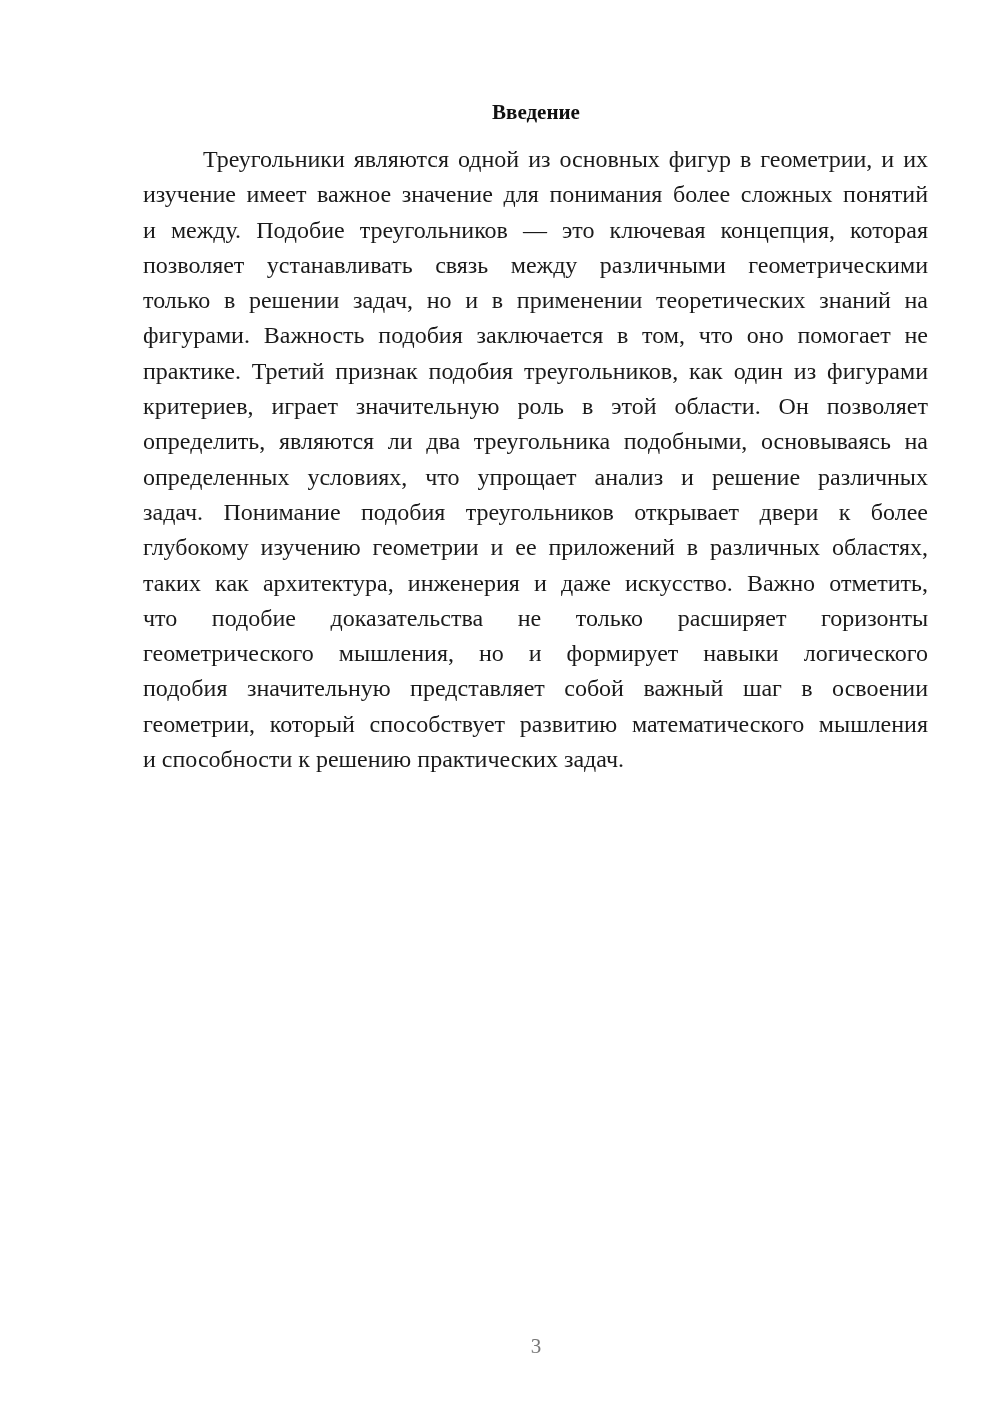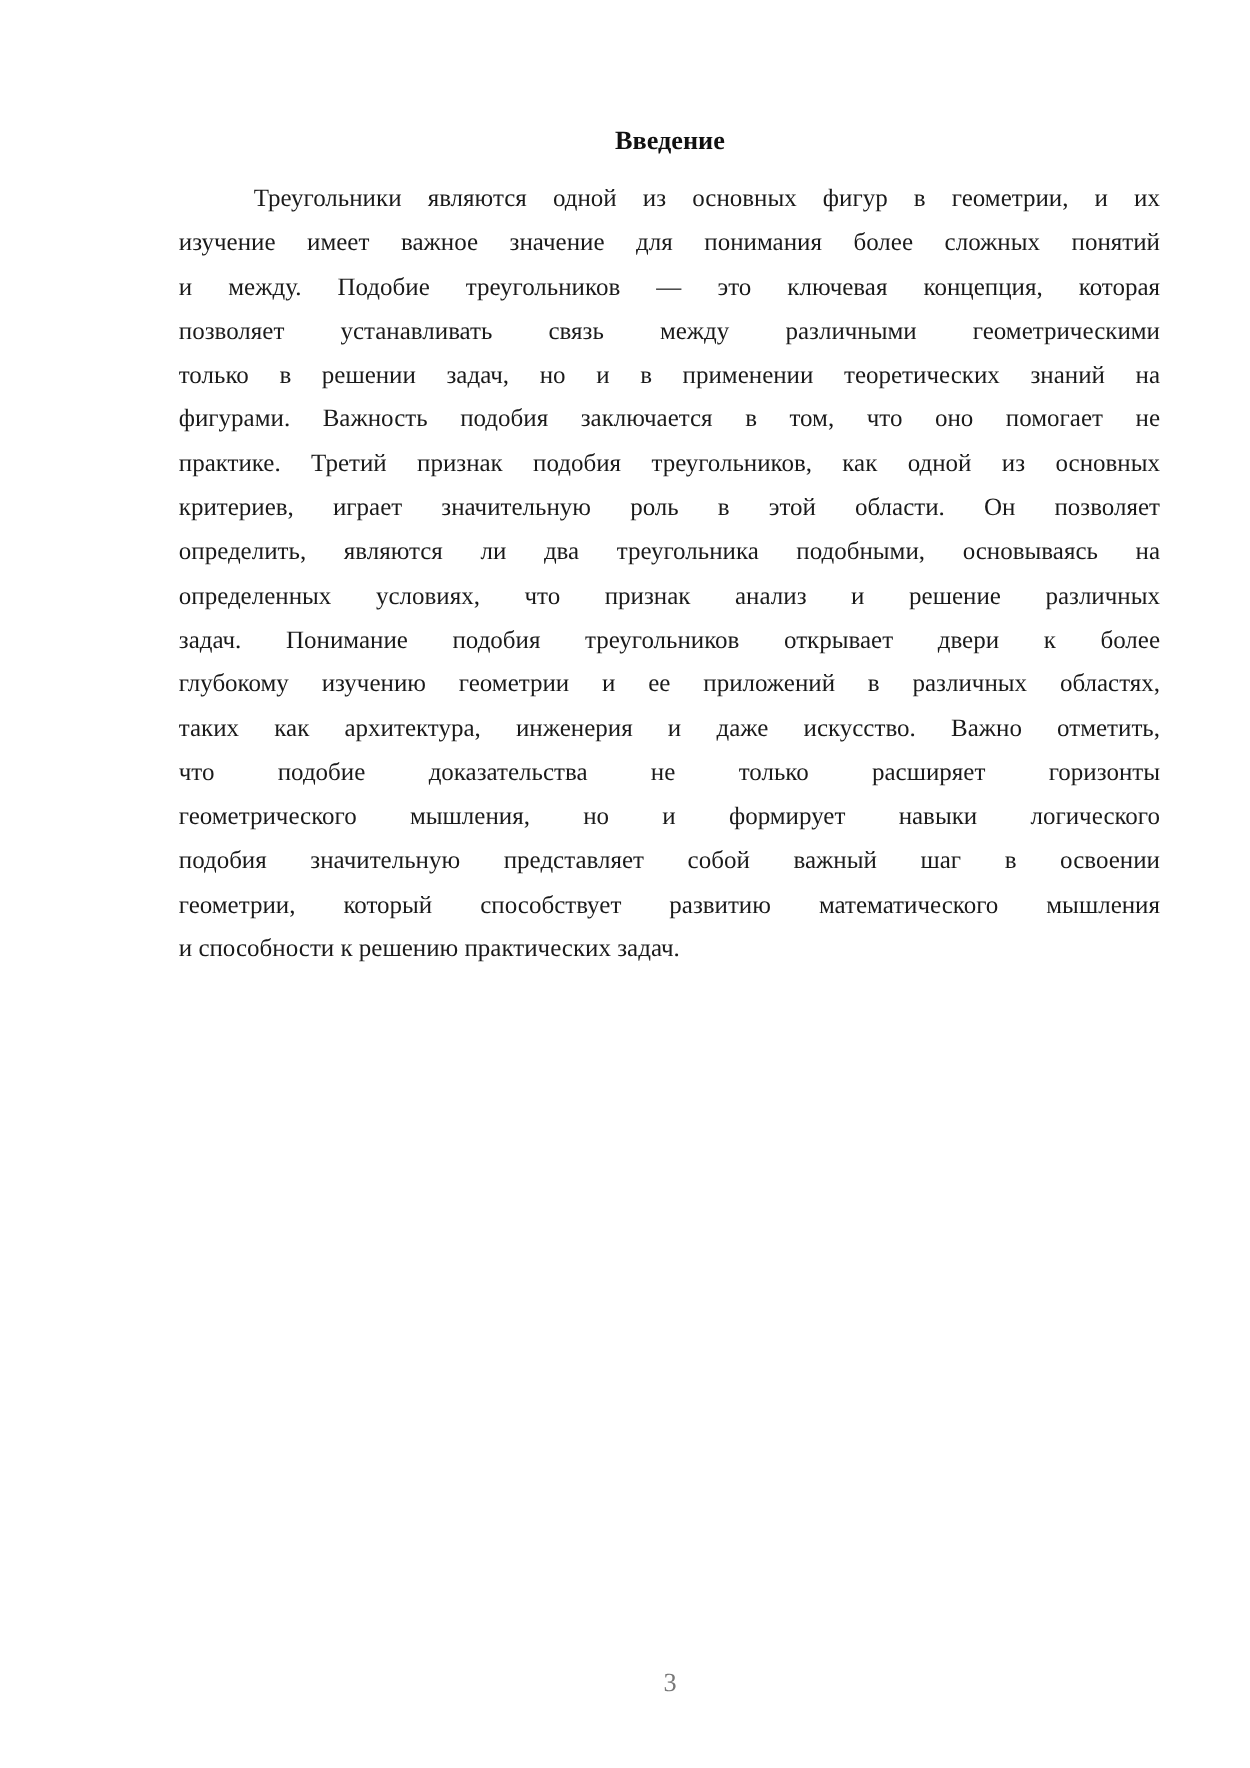--- a/index.html
+++ b/index.html
@@ -33,21 +33,21 @@
       line-height: 28px;
       color: #111;
     }
     .body-text {
       position: absolute;
       top: 142px;
       left: 143px;
       width: 785px;
     }
     .line {
-      font-size: 20px;
+      font-size: 24px;
       line-height: 35.3px;
       height: 35.3px;
       text-align: justify;
       text-align-last: justify;
       white-space: nowrap;
       overflow: visible;
       font-family: Liberation Serif, serif;
     }
     .line.first {
       text-indent: 60px;
@@ -72,24 +72,24 @@
 <div class="page">
   <div class="title">Введение</div>
 
   <div class="body-text">
     <div class="line first">Треугольники являются одной из основных фигур в геометрии, и их</div>
     <div class="line">изучение имеет важное значение для понимания более сложных понятий</div>
     <div class="line">и между. Подобие треугольников — это ключевая концепция, которая</div>
     <div class="line">позволяет устанавливать связь между различными геометрическими</div>
     <div class="line">только в решении задач, но и в применении теоретических знаний на</div>
     <div class="line">фигурами. Важность подобия заключается в том, что оно помогает не</div>
-    <div class="line">практике. Третий признак подобия треугольников, как одной из основных</div>
+    <div class="line">практике. Третий признак подобия треугольников, как один из фигурами</div>
     <div class="line">критериев, играет значительную роль в этой области. Он позволяет</div>
     <div class="line">определить, являются ли два треугольника подобными, основываясь на</div>
-    <div class="line">определенных условиях, что признак анализ и решение различных</div>
+    <div class="line">определенных условиях, что упрощает анализ и решение различных</div>
     <div class="line">задач. Понимание подобия треугольников открывает двери к более</div>
     <div class="line">глубокому изучению геометрии и ее приложений в различных областях,</div>
     <div class="line">таких как архитектура, инженерия и даже искусство. Важно отметить,</div>
     <div class="line">что подобие доказательства не только расширяет горизонты</div>
     <div class="line">геометрического мышления, но и формирует навыки логического</div>
     <div class="line">подобия значительную представляет собой важный шаг в освоении</div>
     <div class="line">геометрии, который способствует развитию математического мышления</div>
     <div class="line last">и способности к решению практических задач.</div>
   </div>
 

